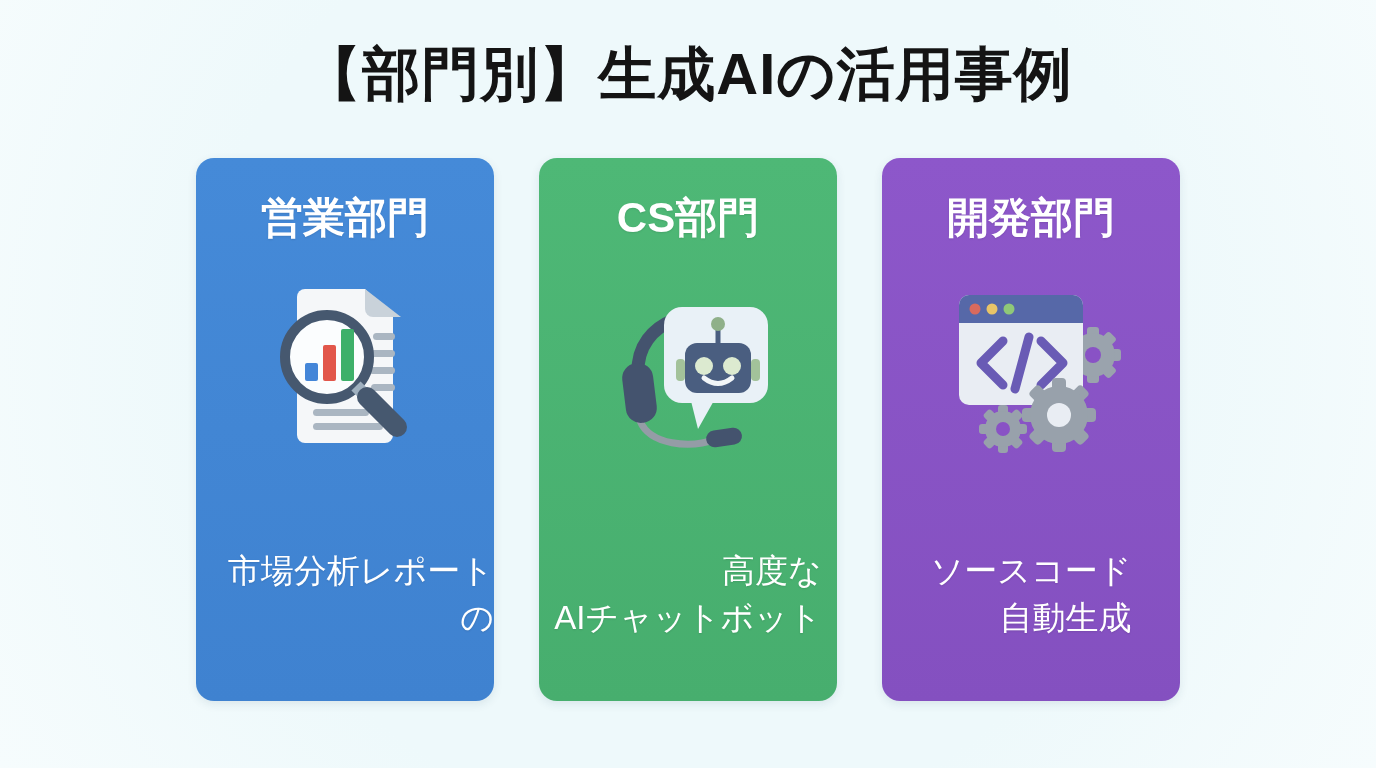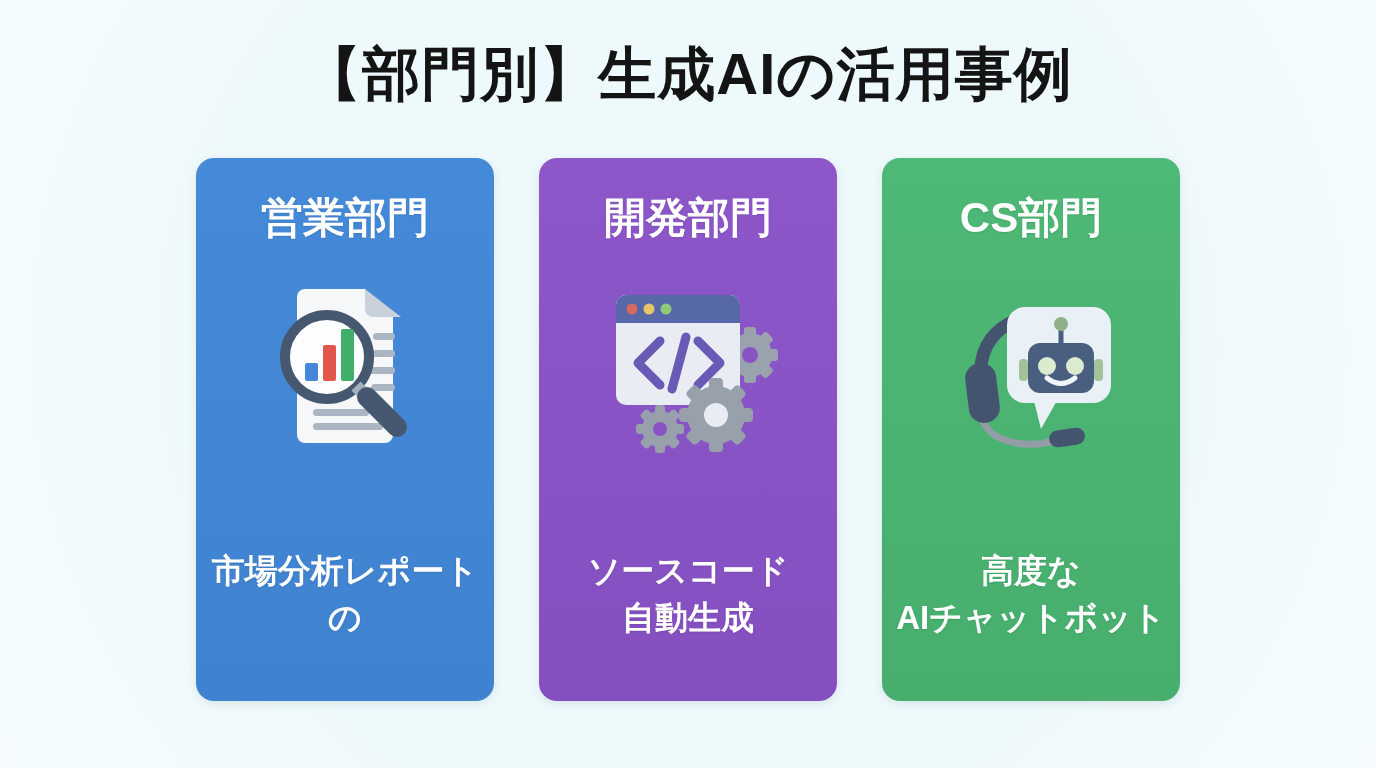--- a/index.html
+++ b/index.html
@@ -44,23 +44,23 @@
   .icon-wrap {
     margin-top: 26px;
     height: 190px;
     width: 190px;
     display: flex;
     align-items: center;
     justify-content: center;
   }
   .card-desc {
     margin-top: 86px;
-    text-align: center;
+    text-align: right;
     font-size: 33px;
-    font-weight: 700;
+    font-weight: 400;
     line-height: 1.42;
     text-shadow: 0 1px 2px rgba(0,0,0,0.10);
   }
 </style>
 </head>
 <body>
 
 <h1 class="page-title">【部門別】生成AIの活用事例</h1>
 
 <div class="cards">
@@ -83,20 +83,51 @@
         <rect x="50" y="86" width="13" height="18" rx="2" fill="#4486d8"></rect>
         <rect x="68" y="68" width="13" height="36" rx="2" fill="#e2574b"></rect>
         <rect x="86" y="52" width="13" height="52" rx="2" fill="#3eb06a"></rect>
 
         <line x1="101" y1="109" x2="112" y2="120" stroke="#9fb0bf" stroke-width="13"></line>
         <line x1="112" y1="120" x2="142" y2="150" stroke="#46586f" stroke-width="20" stroke-linecap="round"></line>
       </svg>
     </div>
     <p class="card-desc">
       <span>市場分析レポートの</span><br>
+    </p>
+  </section>
+
+  <section class="card card-cs">
+    <h2 class="card-title">CS部門</h2>
+    <div class="icon-wrap">
+      <svg width="180" height="180" viewBox="0 0 180 180">
+
+        <path d="M40,96 C38,42 104,24 140,50" fill="none" stroke="#44536e" stroke-width="13" stroke-linecap="round"></path>
+
+        <path d="M42,144 C52,168 92,172 118,162" fill="none" stroke="#949ca6" stroke-width="7" stroke-linecap="round"></path>
+        <rect x="108" y="152" width="36" height="17" rx="8.5" fill="#44536e" transform="rotate(-8 126 160)"></rect>
+
+        <rect x="26" y="86" width="31" height="60" rx="15" fill="#44536e" transform="rotate(-7 41 116)"></rect>
+
+        <path d="M92,120 h26 l-18,32 z" fill="#e9f1f7"></path>
+        <rect x="66" y="30" width="104" height="96" rx="18" fill="#e9f1f7"></rect>
+
+        <line x1="120" y1="66" x2="120" y2="52" stroke="#4a5e80" stroke-width="5"></line>
+        <circle cx="120" cy="47" r="7" fill="#8fb089"></circle>
+        <rect x="78" y="82" width="9" height="22" rx="4" fill="#a3c29a"></rect>
+        <rect x="153" y="82" width="9" height="22" rx="4" fill="#a3c29a"></rect>
+        <rect x="87" y="66" width="66" height="50" rx="12" fill="#4a5e80"></rect>
+        <circle cx="106" cy="89" r="9" fill="#dcead0"></circle>
+        <circle cx="134" cy="89" r="9" fill="#dcead0"></circle>
+        <path d="M106,101 Q120,112 134,101" fill="none" stroke="#f2f6f8" stroke-width="5" stroke-linecap="round"></path>
+      </svg>
+    </div>
+    <p class="card-desc">
+      <span>高度な</span><br>
+      <span>AIチャットボット</span>
     </p>
   </section>
 
   <section class="card card-dev">
     <h2 class="card-title">開発部門</h2>
     <div class="icon-wrap">
       <svg width="180" height="180" viewBox="0 0 180 180">
 
         <g fill="#9aa3ad">
           <rect x="146" y="50" width="12" height="56" rx="3"></rect>
@@ -137,44 +168,13 @@
         </g>
         <circle cx="62" cy="152" r="7" fill="#8952c5"></circle>
       </svg>
     </div>
     <p class="card-desc">
       <span>ソースコード</span><br>
       <span>自動生成</span>
     </p>
   </section>
 
-  <section class="card card-cs">
-    <h2 class="card-title">CS部門</h2>
-    <div class="icon-wrap">
-      <svg width="180" height="180" viewBox="0 0 180 180">
-
-        <path d="M40,96 C38,42 104,24 140,50" fill="none" stroke="#44536e" stroke-width="13" stroke-linecap="round"></path>
-
-        <path d="M42,144 C52,168 92,172 118,162" fill="none" stroke="#949ca6" stroke-width="7" stroke-linecap="round"></path>
-        <rect x="108" y="152" width="36" height="17" rx="8.5" fill="#44536e" transform="rotate(-8 126 160)"></rect>
-
-        <rect x="26" y="86" width="31" height="60" rx="15" fill="#44536e" transform="rotate(-7 41 116)"></rect>
-
-        <path d="M92,120 h26 l-18,32 z" fill="#e9f1f7"></path>
-        <rect x="66" y="30" width="104" height="96" rx="18" fill="#e9f1f7"></rect>
-
-        <line x1="120" y1="66" x2="120" y2="52" stroke="#4a5e80" stroke-width="5"></line>
-        <circle cx="120" cy="47" r="7" fill="#8fb089"></circle>
-        <rect x="78" y="82" width="9" height="22" rx="4" fill="#a3c29a"></rect>
-        <rect x="153" y="82" width="9" height="22" rx="4" fill="#a3c29a"></rect>
-        <rect x="87" y="66" width="66" height="50" rx="12" fill="#4a5e80"></rect>
-        <circle cx="106" cy="89" r="9" fill="#dcead0"></circle>
-        <circle cx="134" cy="89" r="9" fill="#dcead0"></circle>
-        <path d="M106,101 Q120,112 134,101" fill="none" stroke="#f2f6f8" stroke-width="5" stroke-linecap="round"></path>
-      </svg>
-    </div>
-    <p class="card-desc">
-      <span>高度な</span><br>
-      <span>AIチャットボット</span>
-    </p>
-  </section>
-
 </div>
 
 </body></html>

